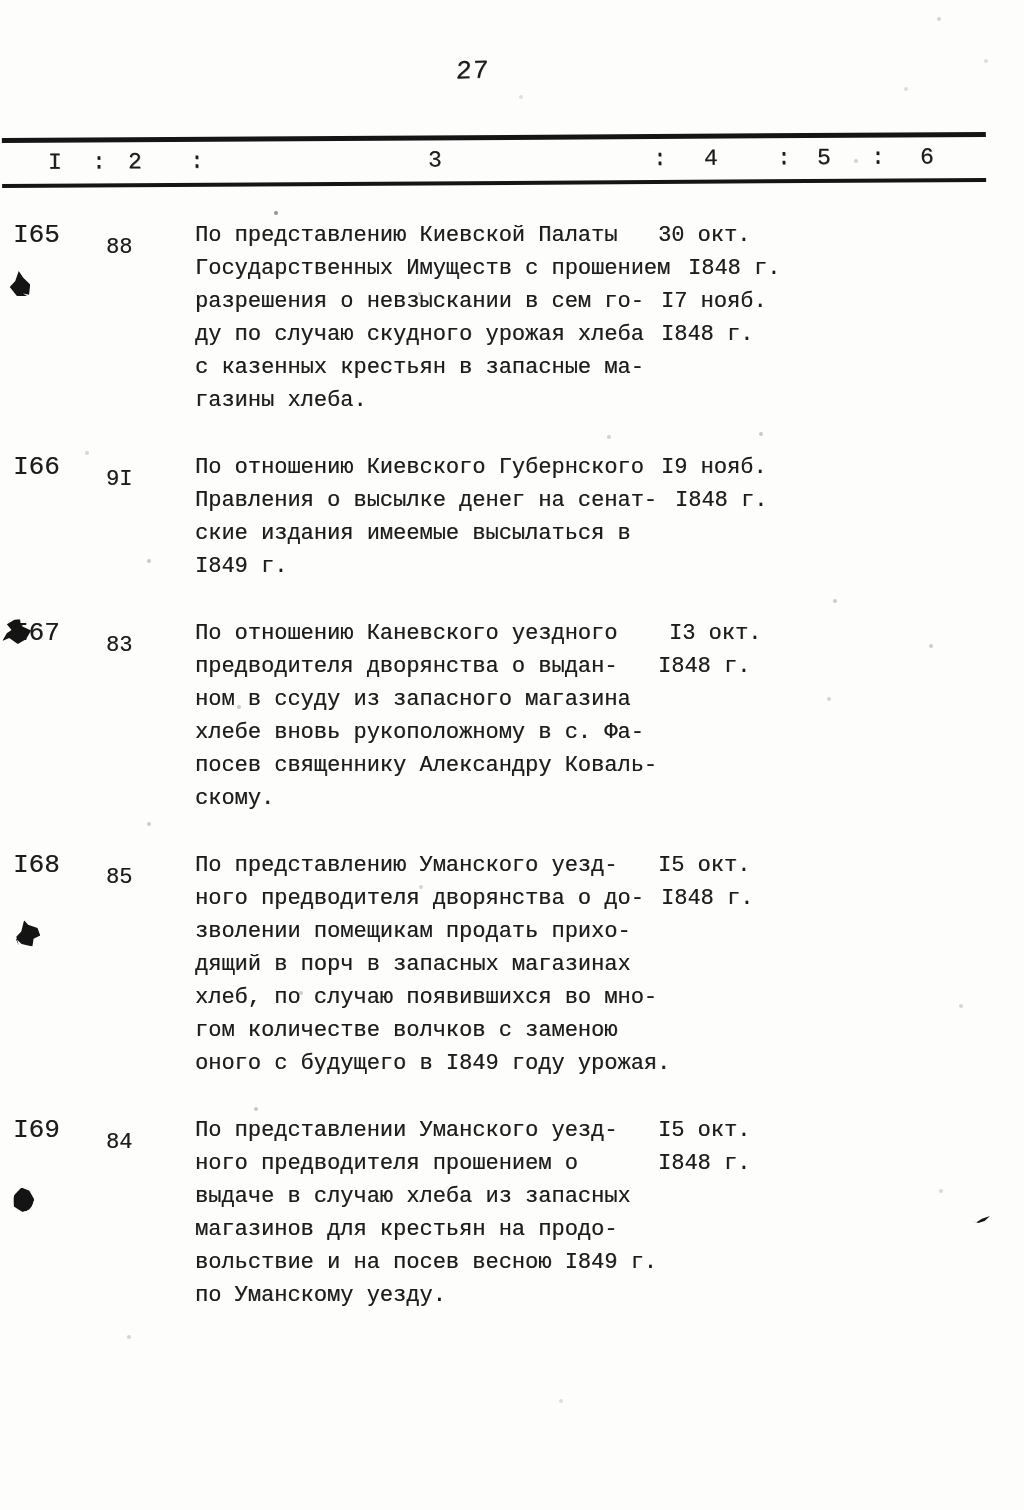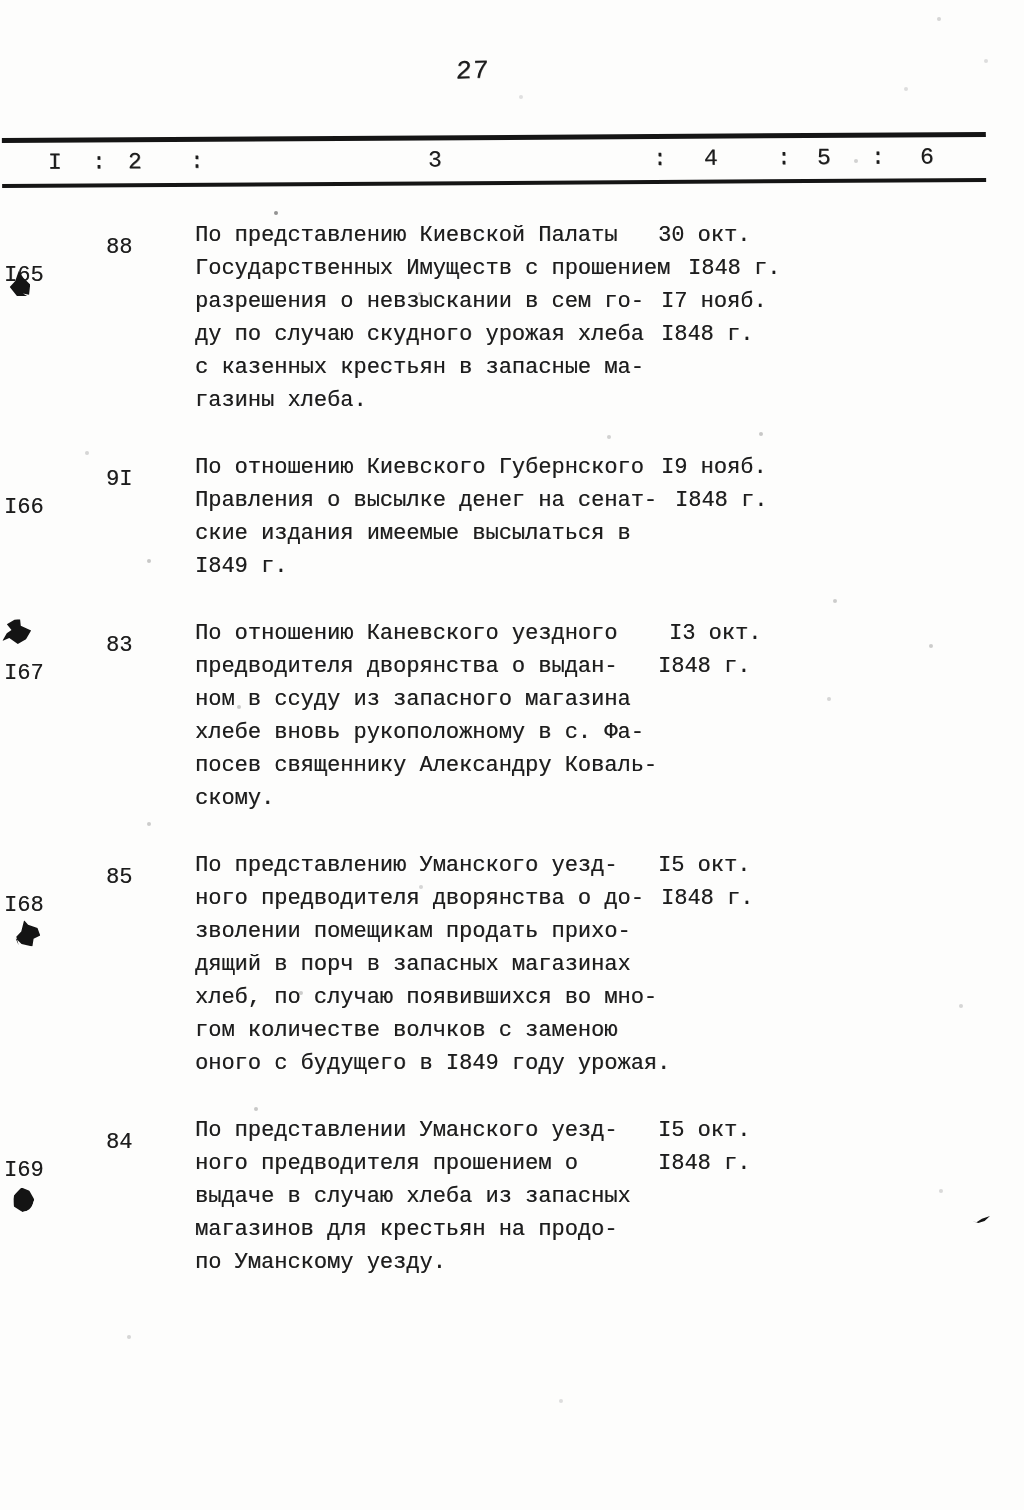--- a/index.html
+++ b/index.html
@@ -23,22 +23,22 @@
     border-bottom:4px solid #151515;
     transform:rotate(-0.35deg);
     transform-origin:left center;
   }
   .hc,.hs{
     position:absolute;top:7px;font-size:23px;
     text-shadow:0.4px 0.4px 0.5px rgba(20,20,20,.5);
   }
   .entries{position:absolute;left:0;top:219px;width:1024px;}
   .entry{position:relative;padding-left:195px;margin-bottom:34px;}
-  .col-num{position:absolute;left:4px;top:0;font-size:22px;line-height:33px;
-    text-shadow:0.4px 0.4px 0.5px rgba(20,20,20,.55);margin-top:40px;}
+  .col-num{position:absolute;left:13px;top:0;font-size:26px;line-height:33px;
+    text-shadow:0.4px 0.4px 0.5px rgba(20,20,20,.55);}
   .col-doc{position:absolute;left:106px;top:12px;font-size:22px;line-height:33px;
     text-shadow:0.4px 0.4px 0.5px rgba(20,20,20,.55);}
   .col-desc{position:relative;}
   .line{position:relative;height:33px;line-height:33px;font-size:22px;white-space:pre;
     text-shadow:0.4px 0.4px 0.5px rgba(20,20,20,.55);}
   .date{position:absolute;top:0;white-space:pre;}
   
   .blot{position:absolute;background:#141414;}
   .blot-1{left:9px;top:271px;width:21px;height:26px;
     clip-path:polygon(55% 0,72% 28%,100% 58%,88% 96%,60% 88%,78% 100%,30% 94%,2% 56%,32% 36%);
@@ -158,20 +158,21 @@
     </div>
 
     <div class="entry">
       <span class="col-num">I69</span>
       <span class="col-doc">84</span>
       <div class="col-desc">
           <div class="line"><span>По представлении Уманского уезд-</span><span class="date" style="left: 463px;">I5 окт.</span></div>
           <div class="line"><span>ного предводителя прошением о</span><span class="date" style="left: 463px;">I848 г.</span></div>
           <div class="line"><span>выдаче в случаю хлеба из запасных</span></div>
           <div class="line"><span>магазинов для крестьян на продо-</span></div>
+          <div class="line"><span>вольствие и на посев весною I849 г.</span></div>
           <div class="line"><span>по Уманскому уезду.</span></div>
         </div>
     </div>
   </div>
 
   <div class="blot blot-1"></div>
   <div class="blot blot-2"></div>
   <div class="blot blot-3"></div>
   <div class="blot blot-4"></div>
   <div class="blot blot-5"></div>

